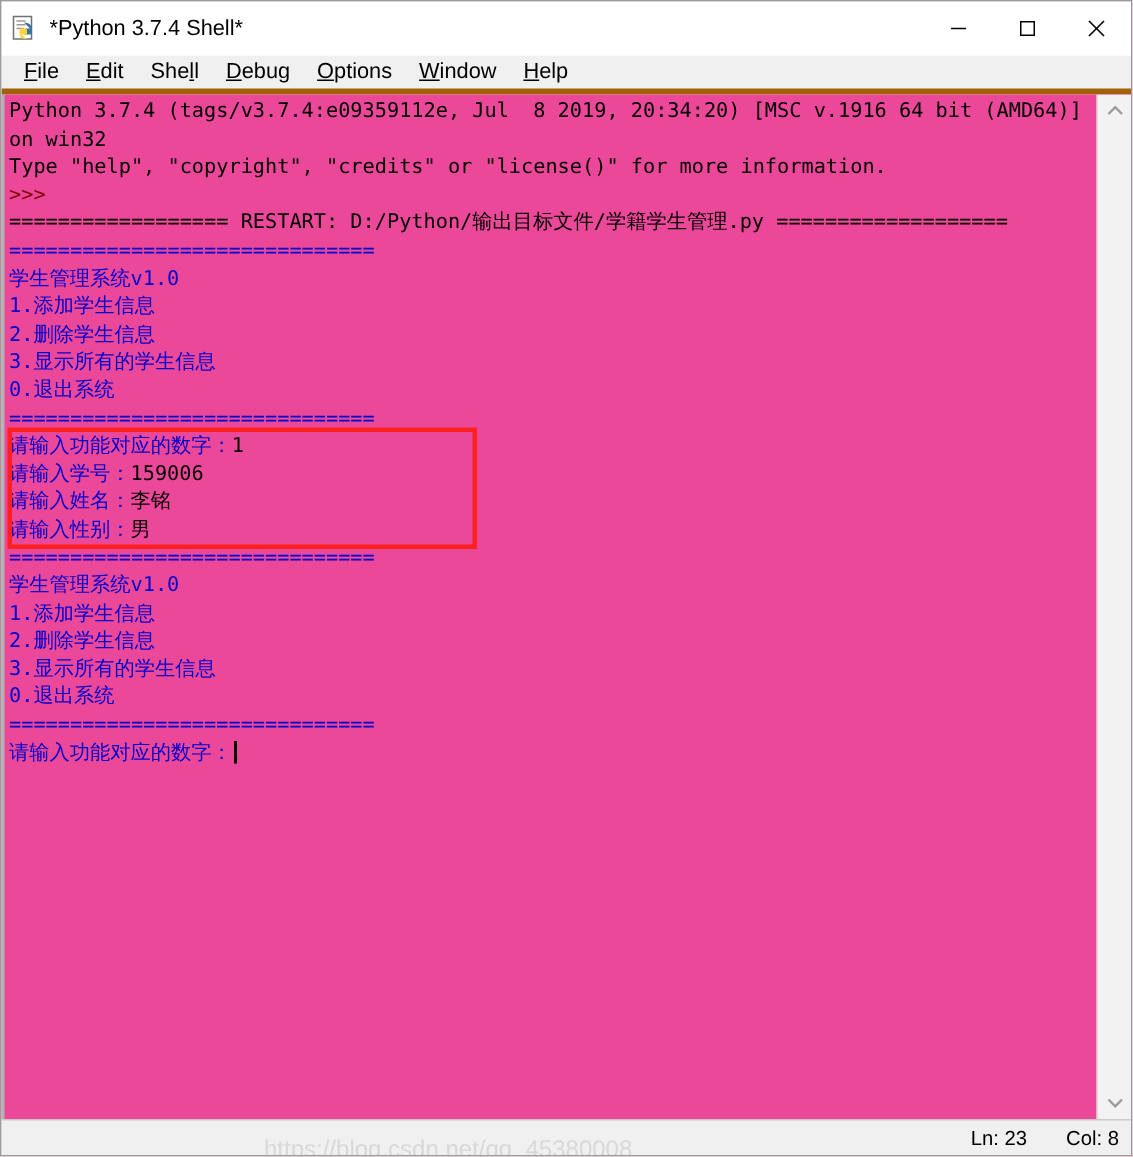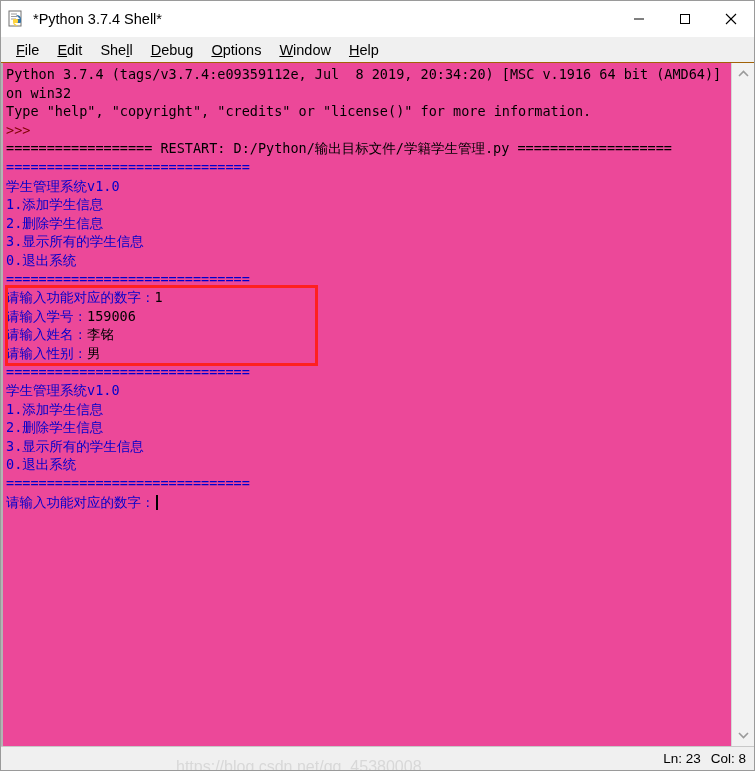--- a/index.html
+++ b/index.html
@@ -59,21 +59,21 @@
     display: flex;
     align-items: center;
     justify-content: center;
   }
 
   
   #menubar {
     height: 26px;
     min-height: 26px;
     background: #f0f0f0;
-    border-bottom: 1px solid #a16207;
+    border-bottom: 4px solid #a16207;
     display: flex;
     align-items: center;
     padding-left: 6px;
     box-sizing: border-box;
   }
   .menu-item {
     font-family: "Liberation Sans", sans-serif;
     font-size: 14.5px;
     color: #000000;
     padding: 2px 9px 2px 9px;
@@ -172,21 +172,21 @@
     align-items: center;
     justify-content: flex-end;
     padding-right: 8px;
     box-sizing: border-box;
     position: relative;
   }
   .status-text {
     font-family: "Liberation Sans", sans-serif;
     font-size: 13.5px;
     color: #000000;
-    margin-left: 10px;
+    margin-left: 26px;
     text-align: center;
   }
   #watermark {
     position: absolute;
     left: 175px;
     top: 11px;
     font-family: "Liberation Sans", sans-serif;
     font-size: 16px;
     color: #d8d8d8;
     white-space: nowrap;

